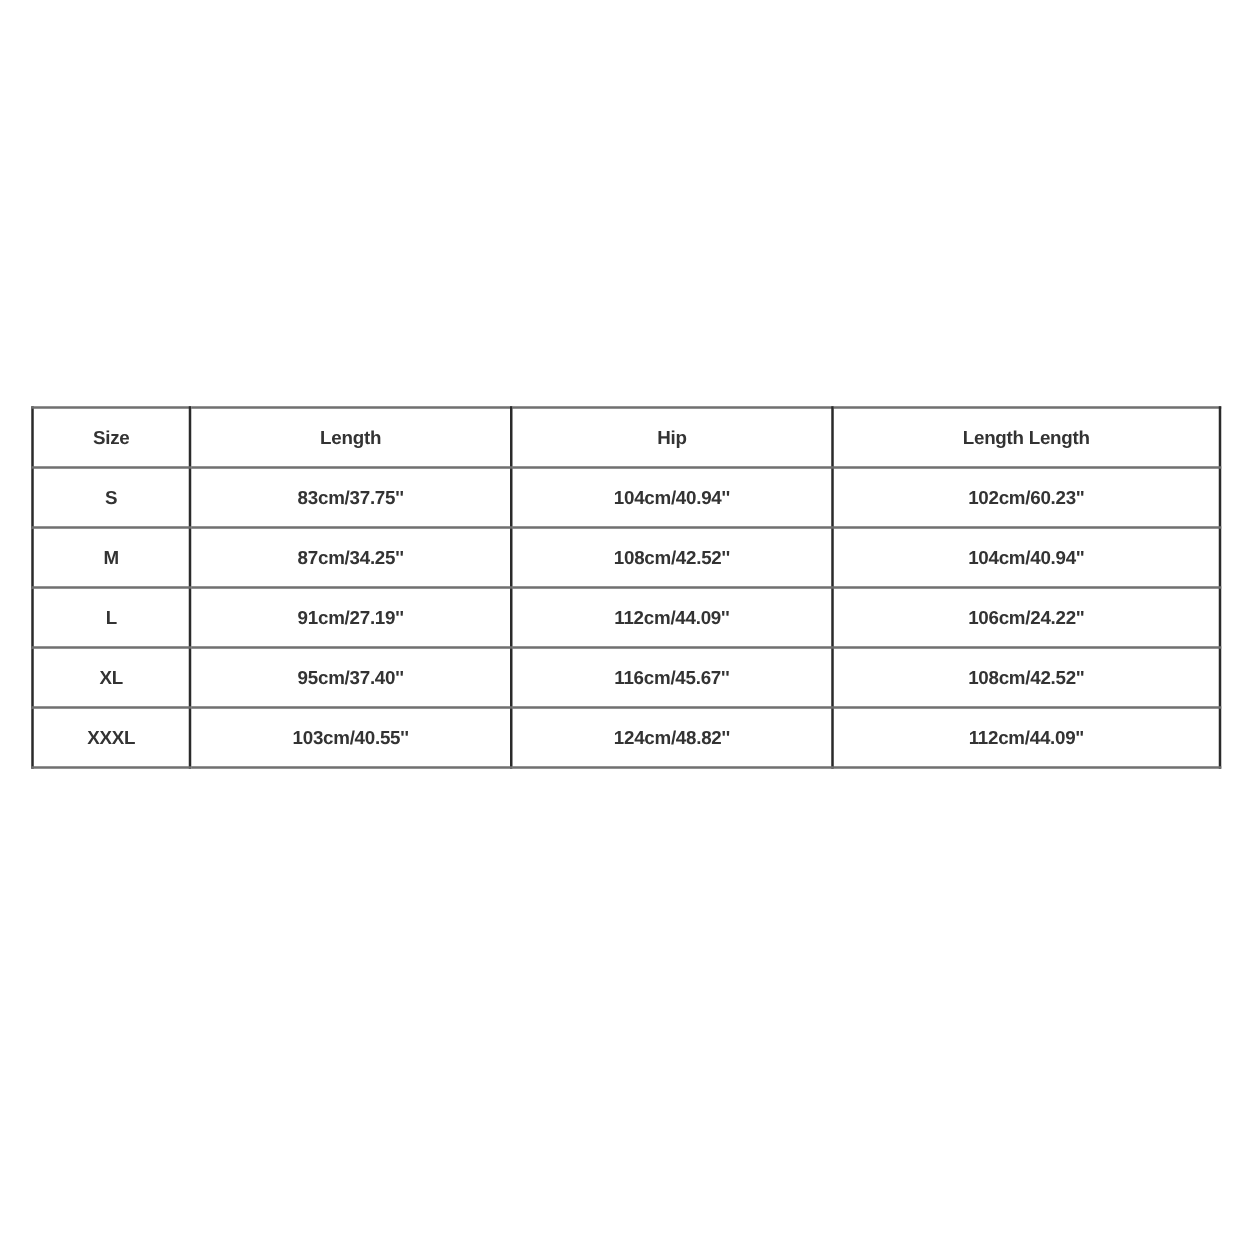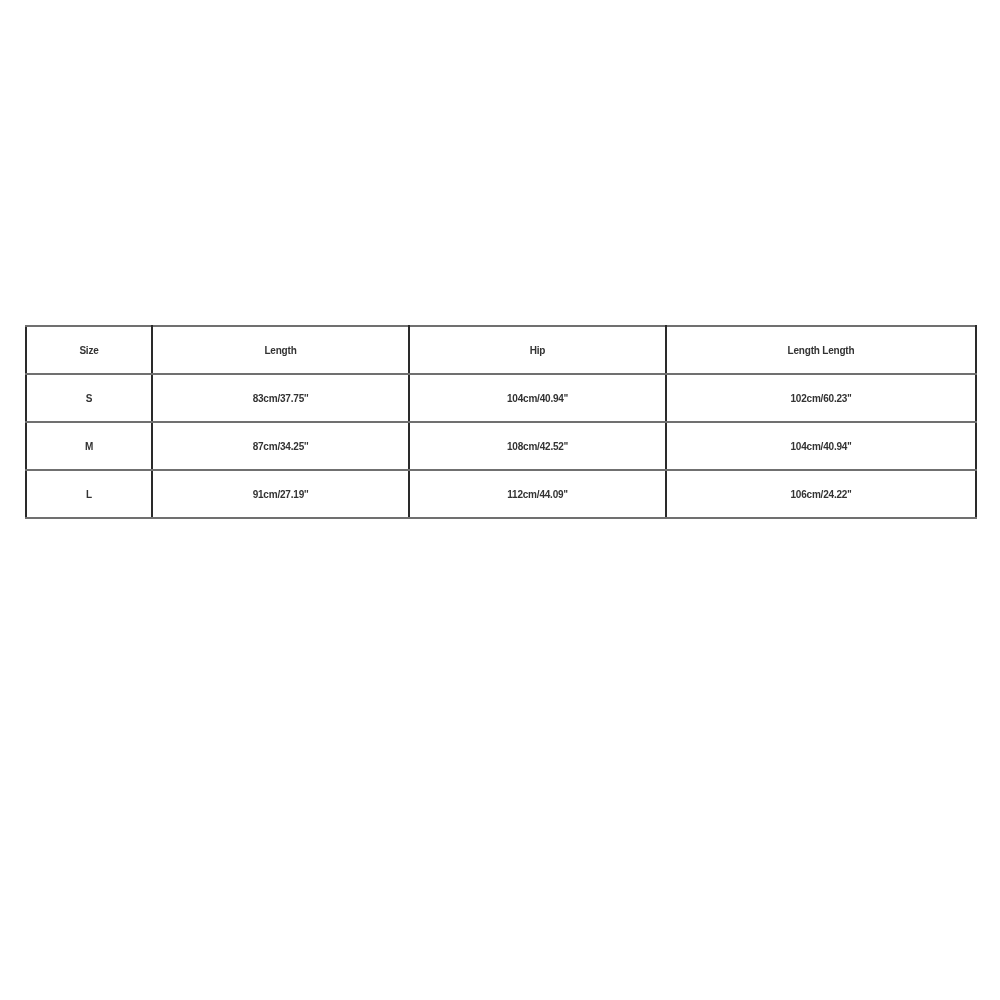--- a/index.html
+++ b/index.html
@@ -25,21 +25,21 @@
     .size-chart col.c0 { width: 126px; }
     .size-chart col.c1 { width: 257px; }
     .size-chart col.c2 { width: 257px; }
     .size-chart col.c3 { width: 310px; }
     .size-chart th,
     .size-chart td {
       height: 46px;
       padding: 0;
       text-align: center;
       vertical-align: middle;
-      font-size: 10px;
+      font-size: 15px;
       font-weight: bold;
       color: #333333;
       border-top: 2px solid #707070;
       border-bottom: 2px solid #707070;
       border-left: 2px solid #2a2a2a;
       border-right: 2px solid #2a2a2a;
       letter-spacing: -0.2px;
     }
     .size-chart th {
       font-weight: bold;
@@ -75,14 +75,26 @@
       <td>87cm/34.25''</td>
       <td>108cm/42.52''</td>
       <td>104cm/40.94''</td>
     </tr>
     <tr>
       <td>L</td>
       <td>91cm/27.19''</td>
       <td>112cm/44.09''</td>
       <td>106cm/24.22''</td>
     </tr>
+    <tr>
+      <td>XL</td>
+      <td>95cm/37.40''</td>
+      <td>116cm/45.67''</td>
+      <td>108cm/42.52''</td>
+    </tr>
+    <tr>
+      <td>XXXL</td>
+      <td>103cm/40.55''</td>
+      <td>124cm/48.82''</td>
+      <td>112cm/44.09''</td>
+    </tr>
   </tbody>
 </table>
 
 </body></html>

